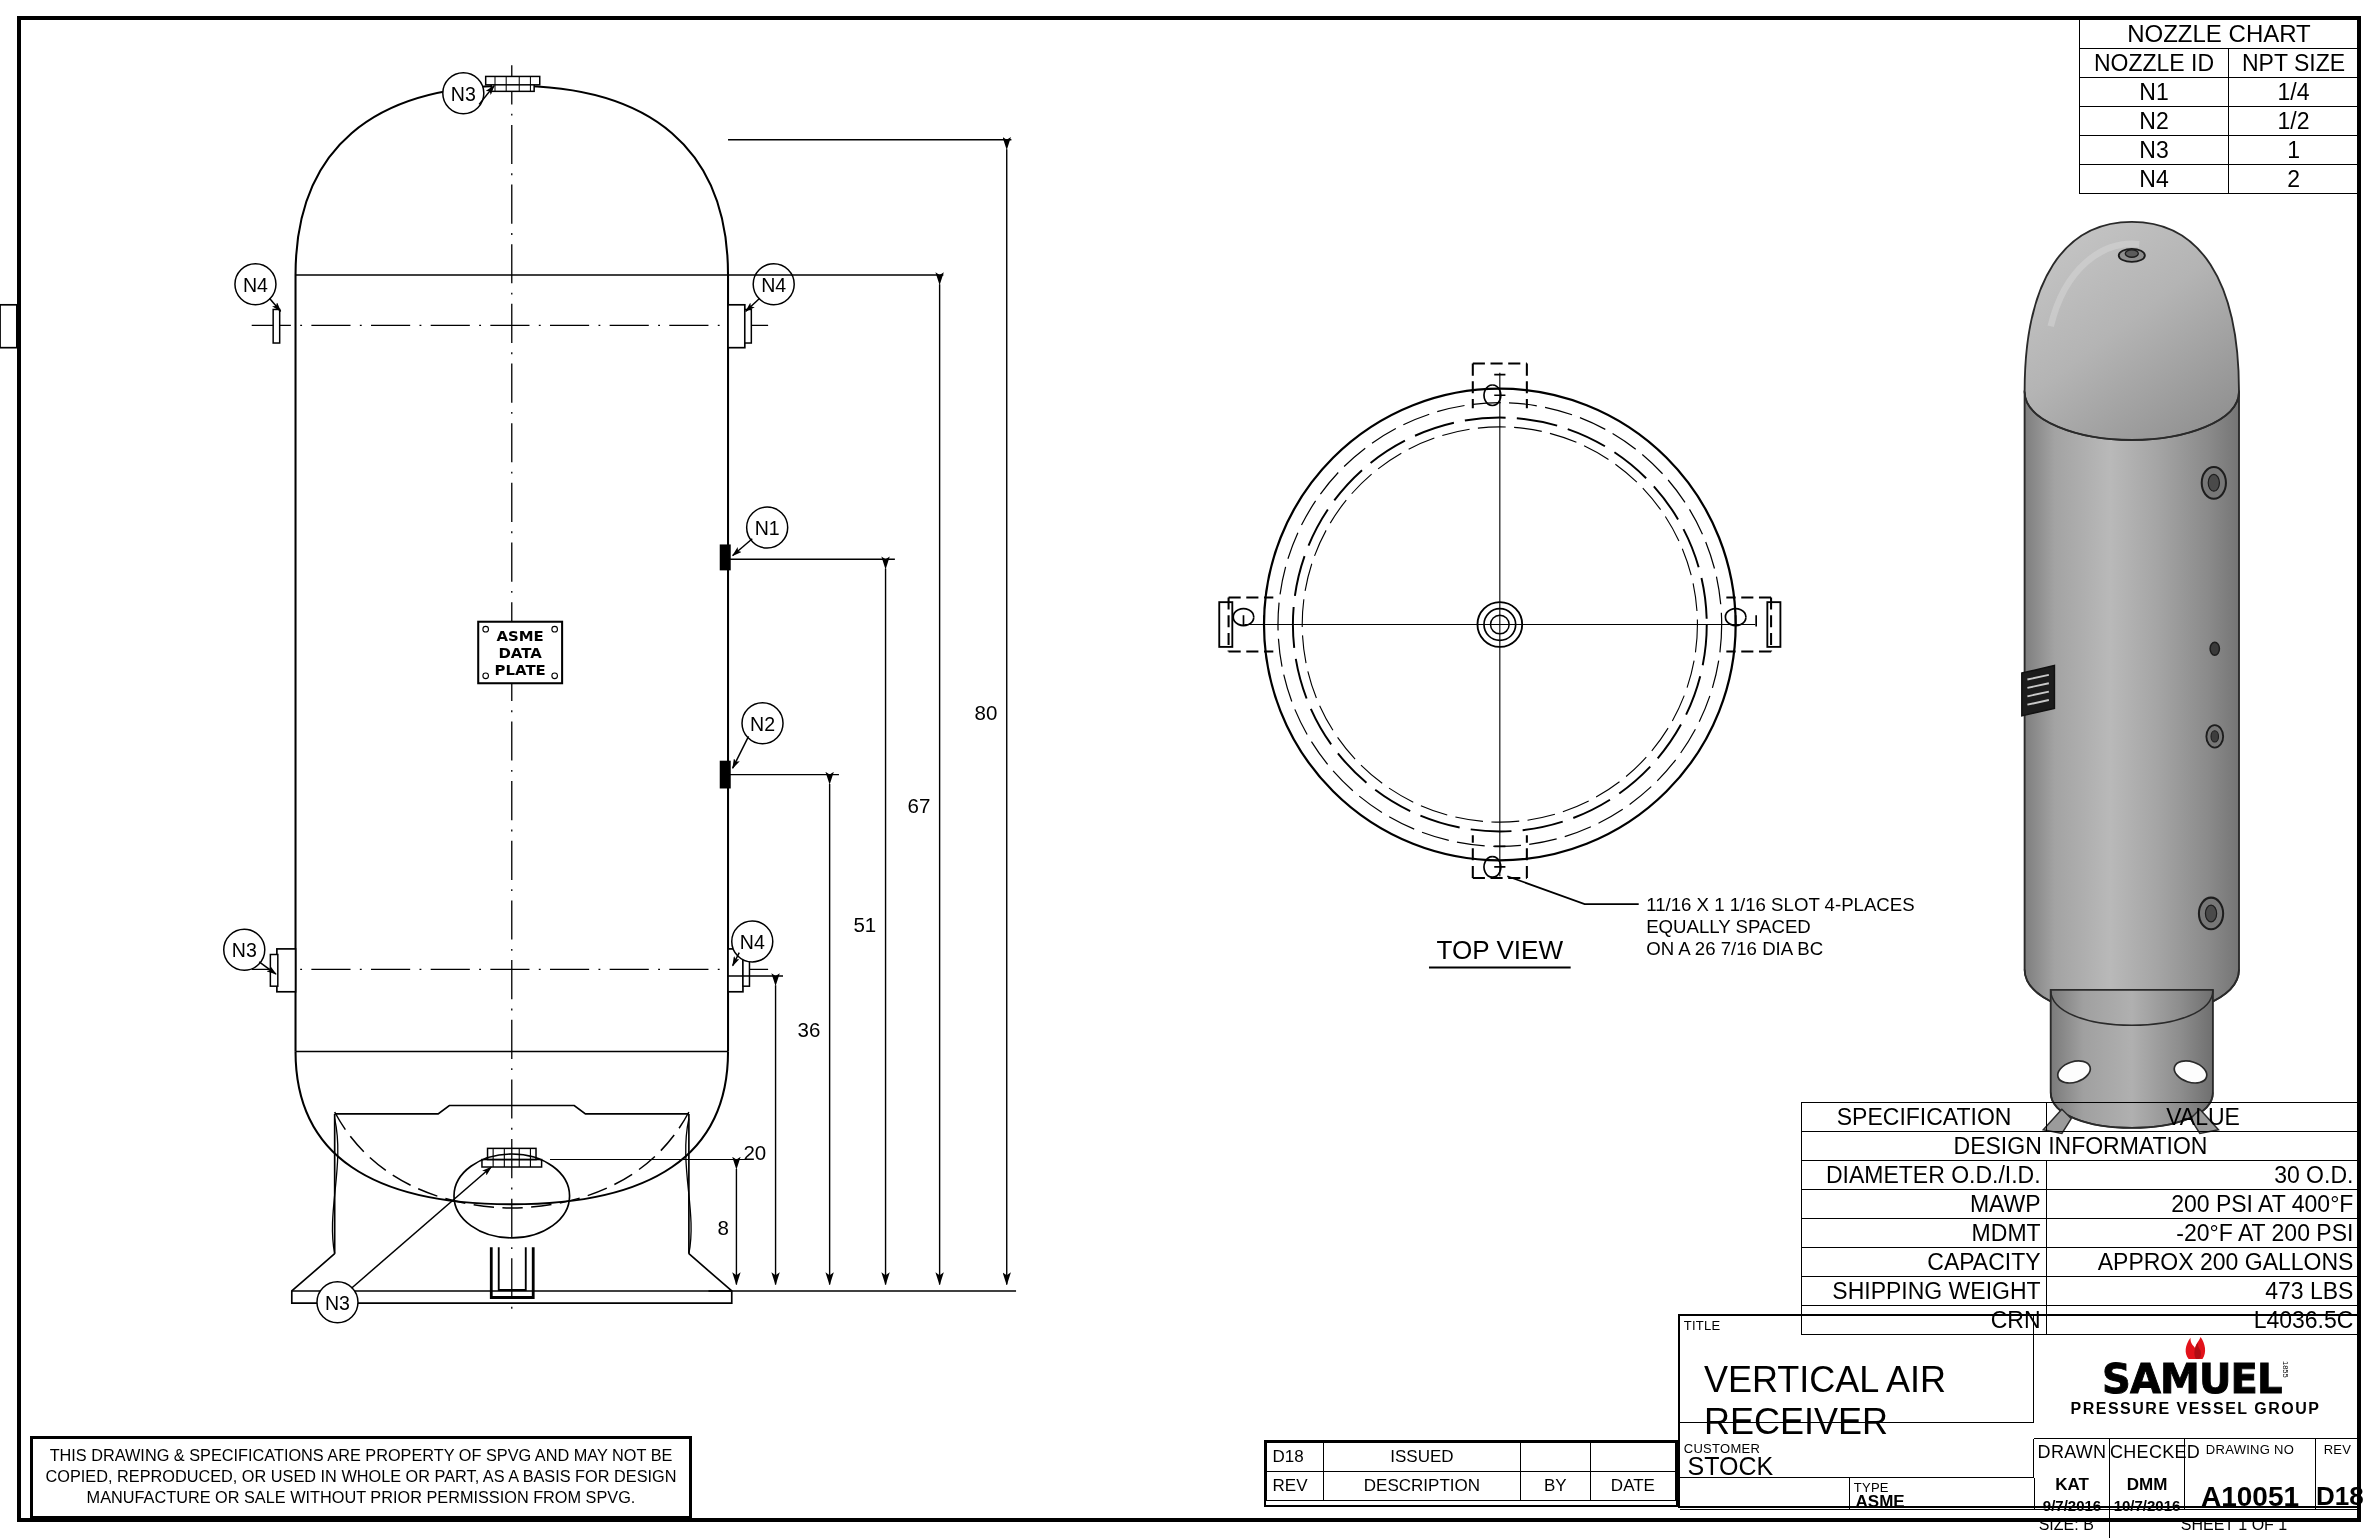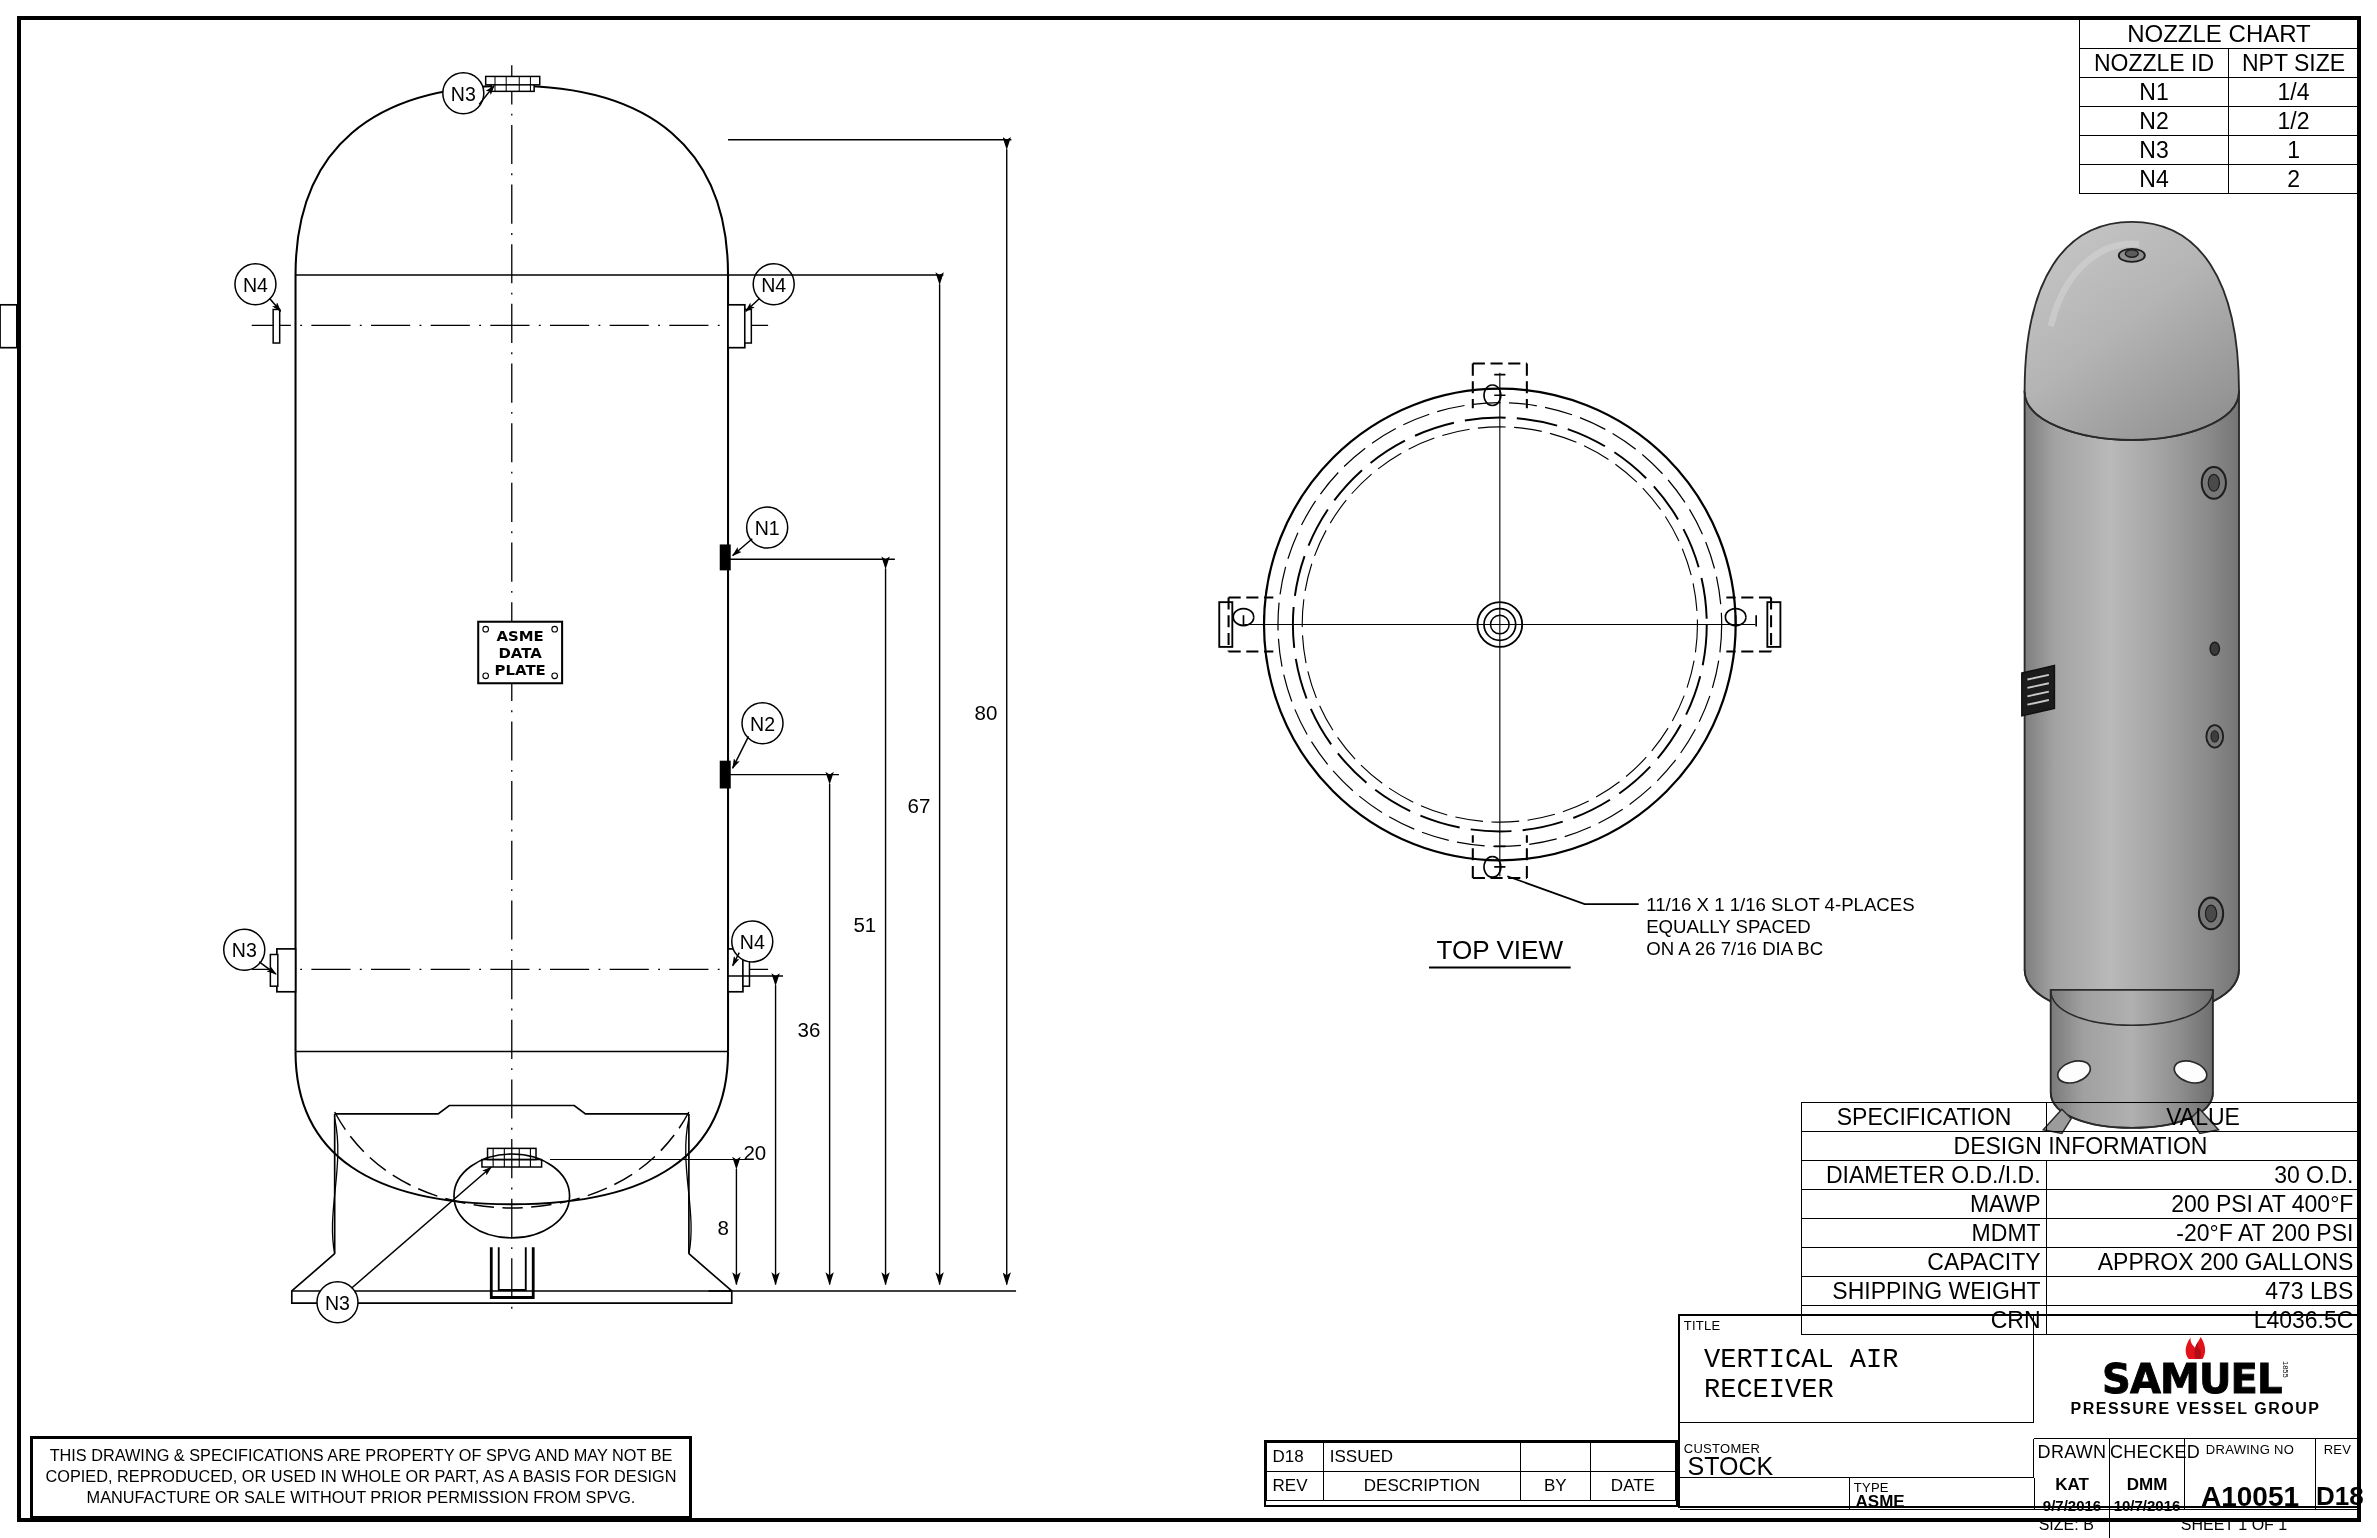--- a/index.html
+++ b/index.html
@@ -28,21 +28,21 @@
   #design-info td.hdr{text-align:center;}
 
   
   #title-block{position:absolute;left:1678px;top:1314px;width:682px;height:194px;border:2.8px solid #000;box-sizing:border-box;}
   .tb-row{display:flex;}
   .tb-cell{border-right:1.9px solid #000;border-bottom:1.9px solid #000;box-sizing:border-box;position:relative;}
   .tb-lab{font-size:13px;position:absolute;left:3.7px;top:1.9px;letter-spacing:0.3px;}
   .tb-val{font-size:28px;position:absolute;left:22.4px;top:24px;}
 
   #tb-title{width:354px;height:107px;}
-  #tb-title .tb-val{font-size:27px;top:29px;left:24px;font-family:Liberation Mono, monospace;}
+  #tb-title .tb-val{font-size:36px;top:43px;left:24px;}
   #tb-logo{width:323px;height:123px;border-right:none;display:flex;flex-direction:column;align-items:center;justify-content:center;}
   .logo-flame{width:32px;height:24px;position:relative;margin-bottom:0.9px;}
   .logo-word{font-size:40px;font-weight:bold;letter-spacing:-0.9px;line-height:37px;font-family:"DejaVu Sans",sans-serif;
              -webkit-text-stroke:0.9px #000;}
   .logo-sub{font-size:16px;font-weight:bold;letter-spacing:1.5px;margin-top:1.9px;}
   .logo-tm{font-size:7.5px;writing-mode:vertical-rl;line-height:7.5px;}
 
   #tb-customer{width:354px;height:39px;}
   #tb-customer .tb-val{font-size:25px;top:13px;left:7.5px;}
   #tb-blank{width:170px;height:32px;}
@@ -57,21 +57,21 @@
   #tb-rev{width:43px;height:71px;text-align:center;border-right:none;}
   #tb-rev .num{font-size:26px;font-weight:bold;margin-top:24px;}
   #tb-size{width:75px;height:30px;font-size:16px;border-bottom:none;padding-left:3.7px;line-height:30px;text-align:left;}
   #tb-sheet{width:248px;height:30px;font-size:16px;border-bottom:none;border-right:none;line-height:30px;text-align:center;}
 
   
   #rev-block{position:absolute;left:1264px;top:1440px;width:414px;height:67px;border:2.8px solid #000;box-sizing:border-box;}
   #rev-block table{width:100%;border-collapse:collapse;}
   #rev-block td{border:1.9px solid #000;font-size:17px;height:28px;padding:0 5.6px;}
   .rv-rev{width:45px;text-align:left;}
-  .rv-desc{text-align:left;}
+  .rv-desc{text-align:center;}
   .rv-desc.c{text-align:center;}
   .rv-by{width:58px;text-align:center;}
   .rv-date{width:73px;text-align:center;}
 
   
   #notes-block{position:absolute;left:30px;top:1436px;width:662px;border:3.7px solid #000;box-sizing:border-box;}
   #note-code{border-bottom:3.7px solid #000;text-align:center;font-size:16.3px;padding:3.7px 1.9px;line-height:18.6px;}
   #note-prop{text-align:center;font-size:16.3px;padding:5.6px 9.3px 7.5px;line-height:21.4px;}
 
   

